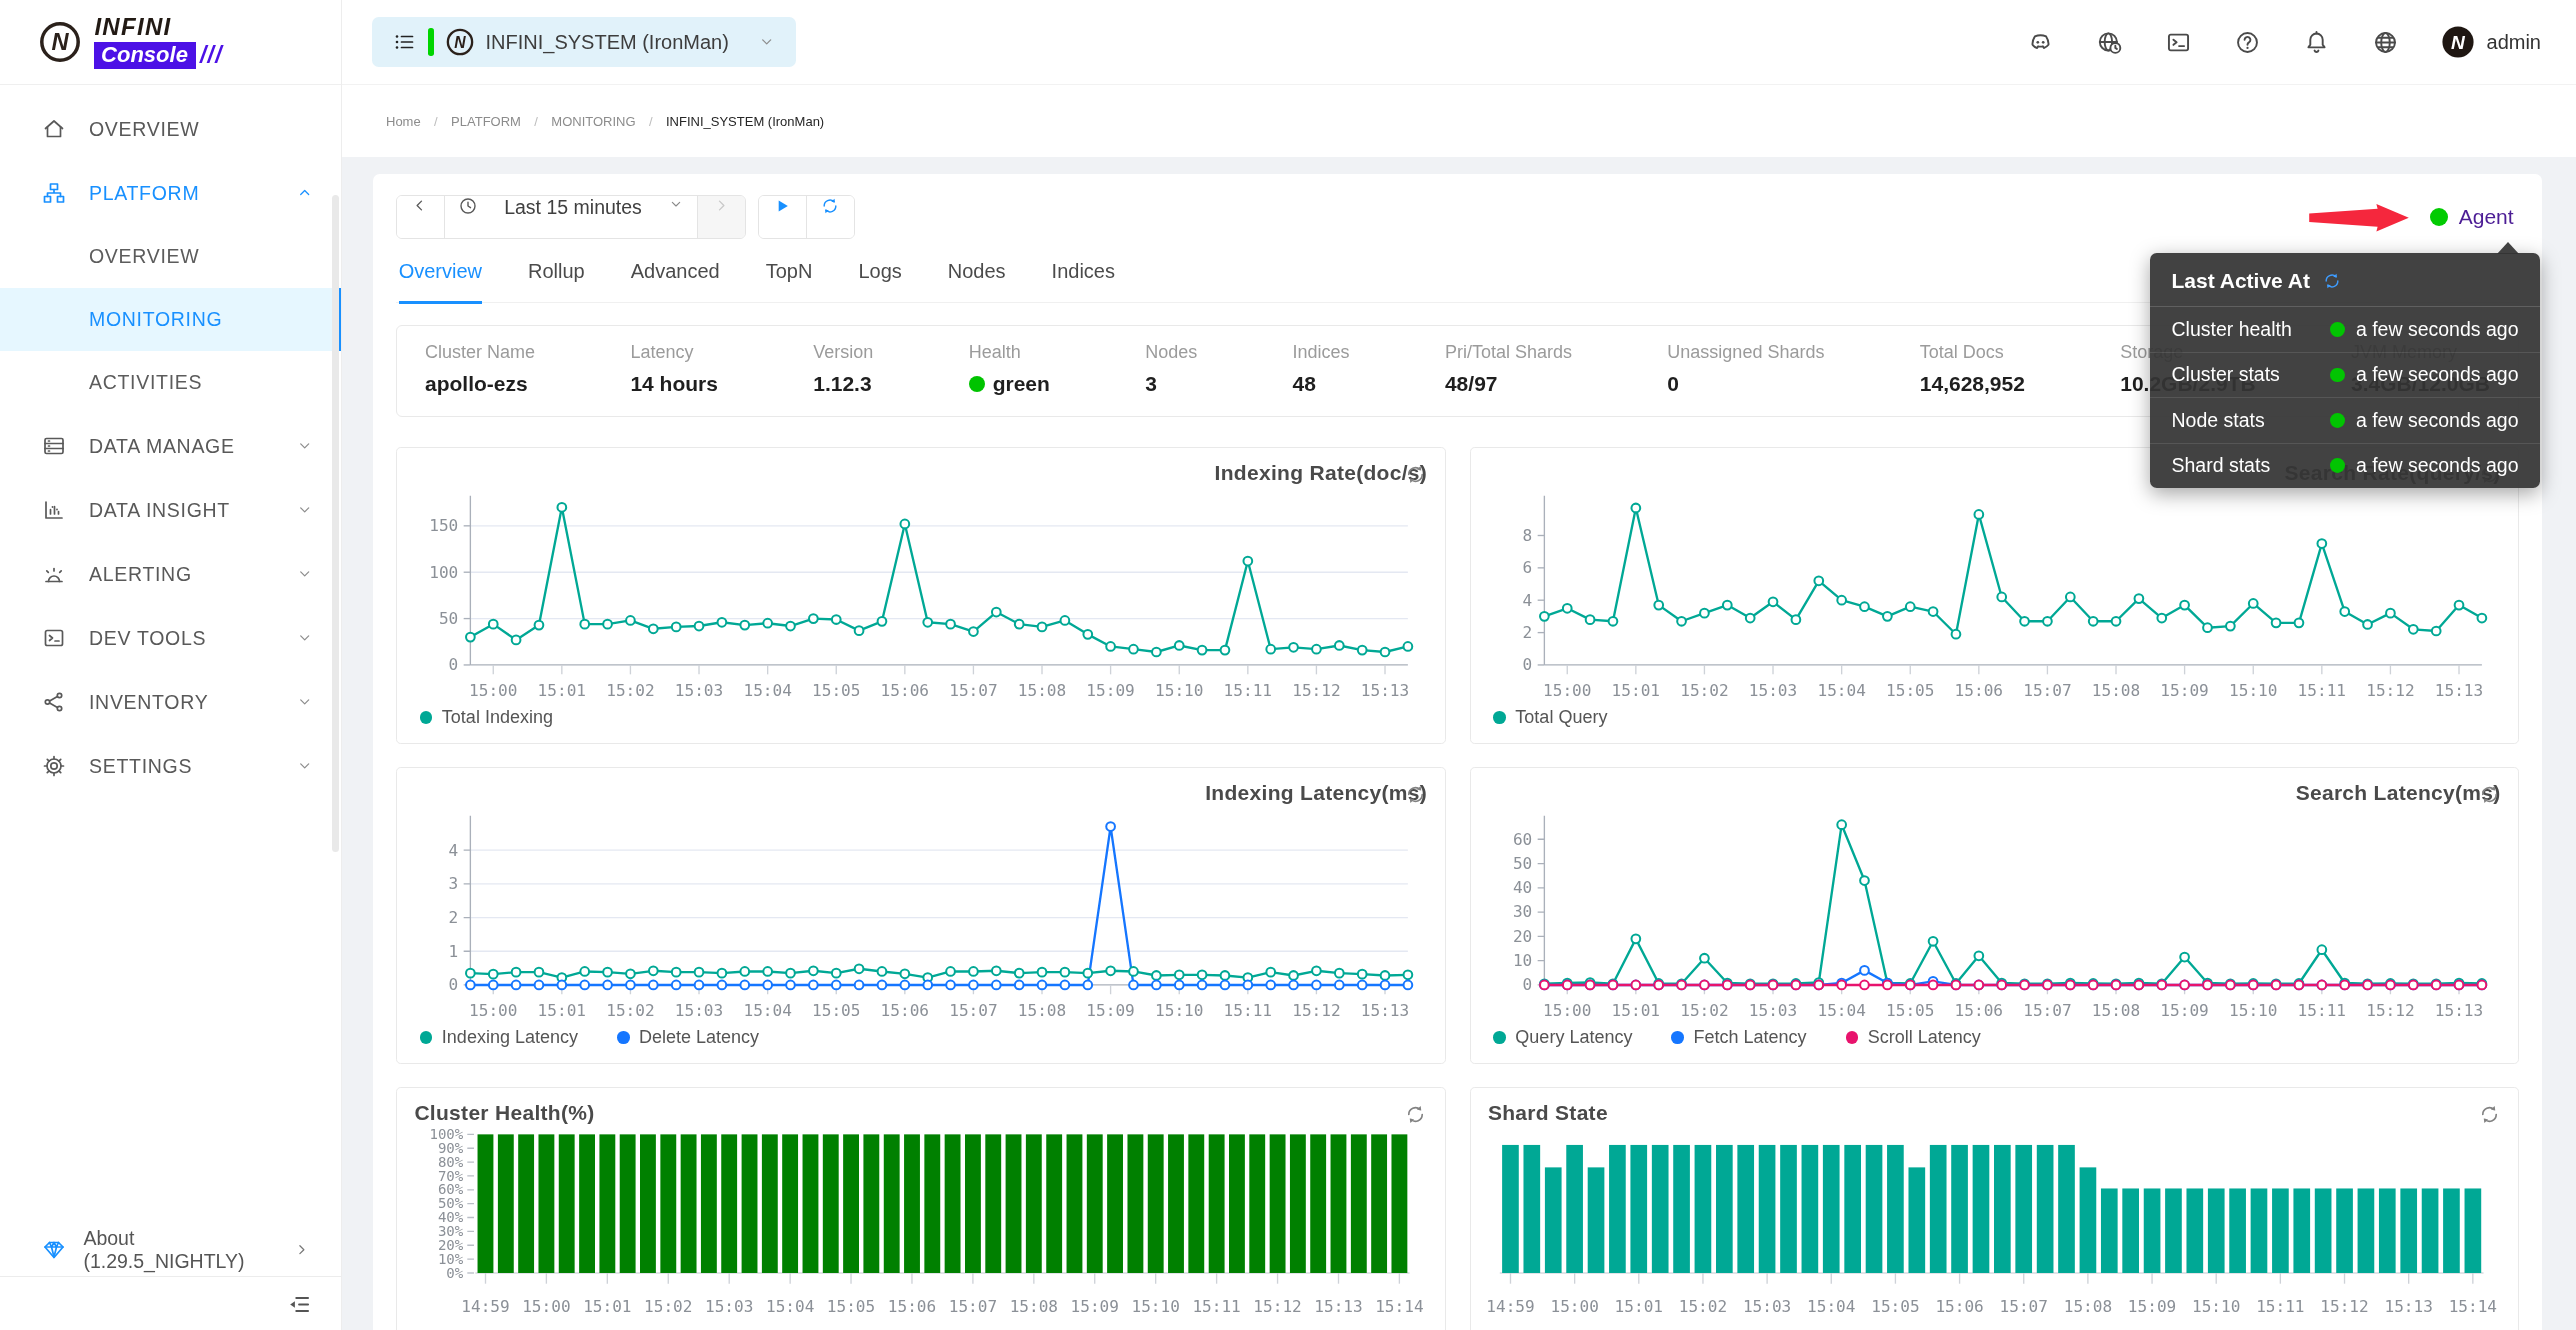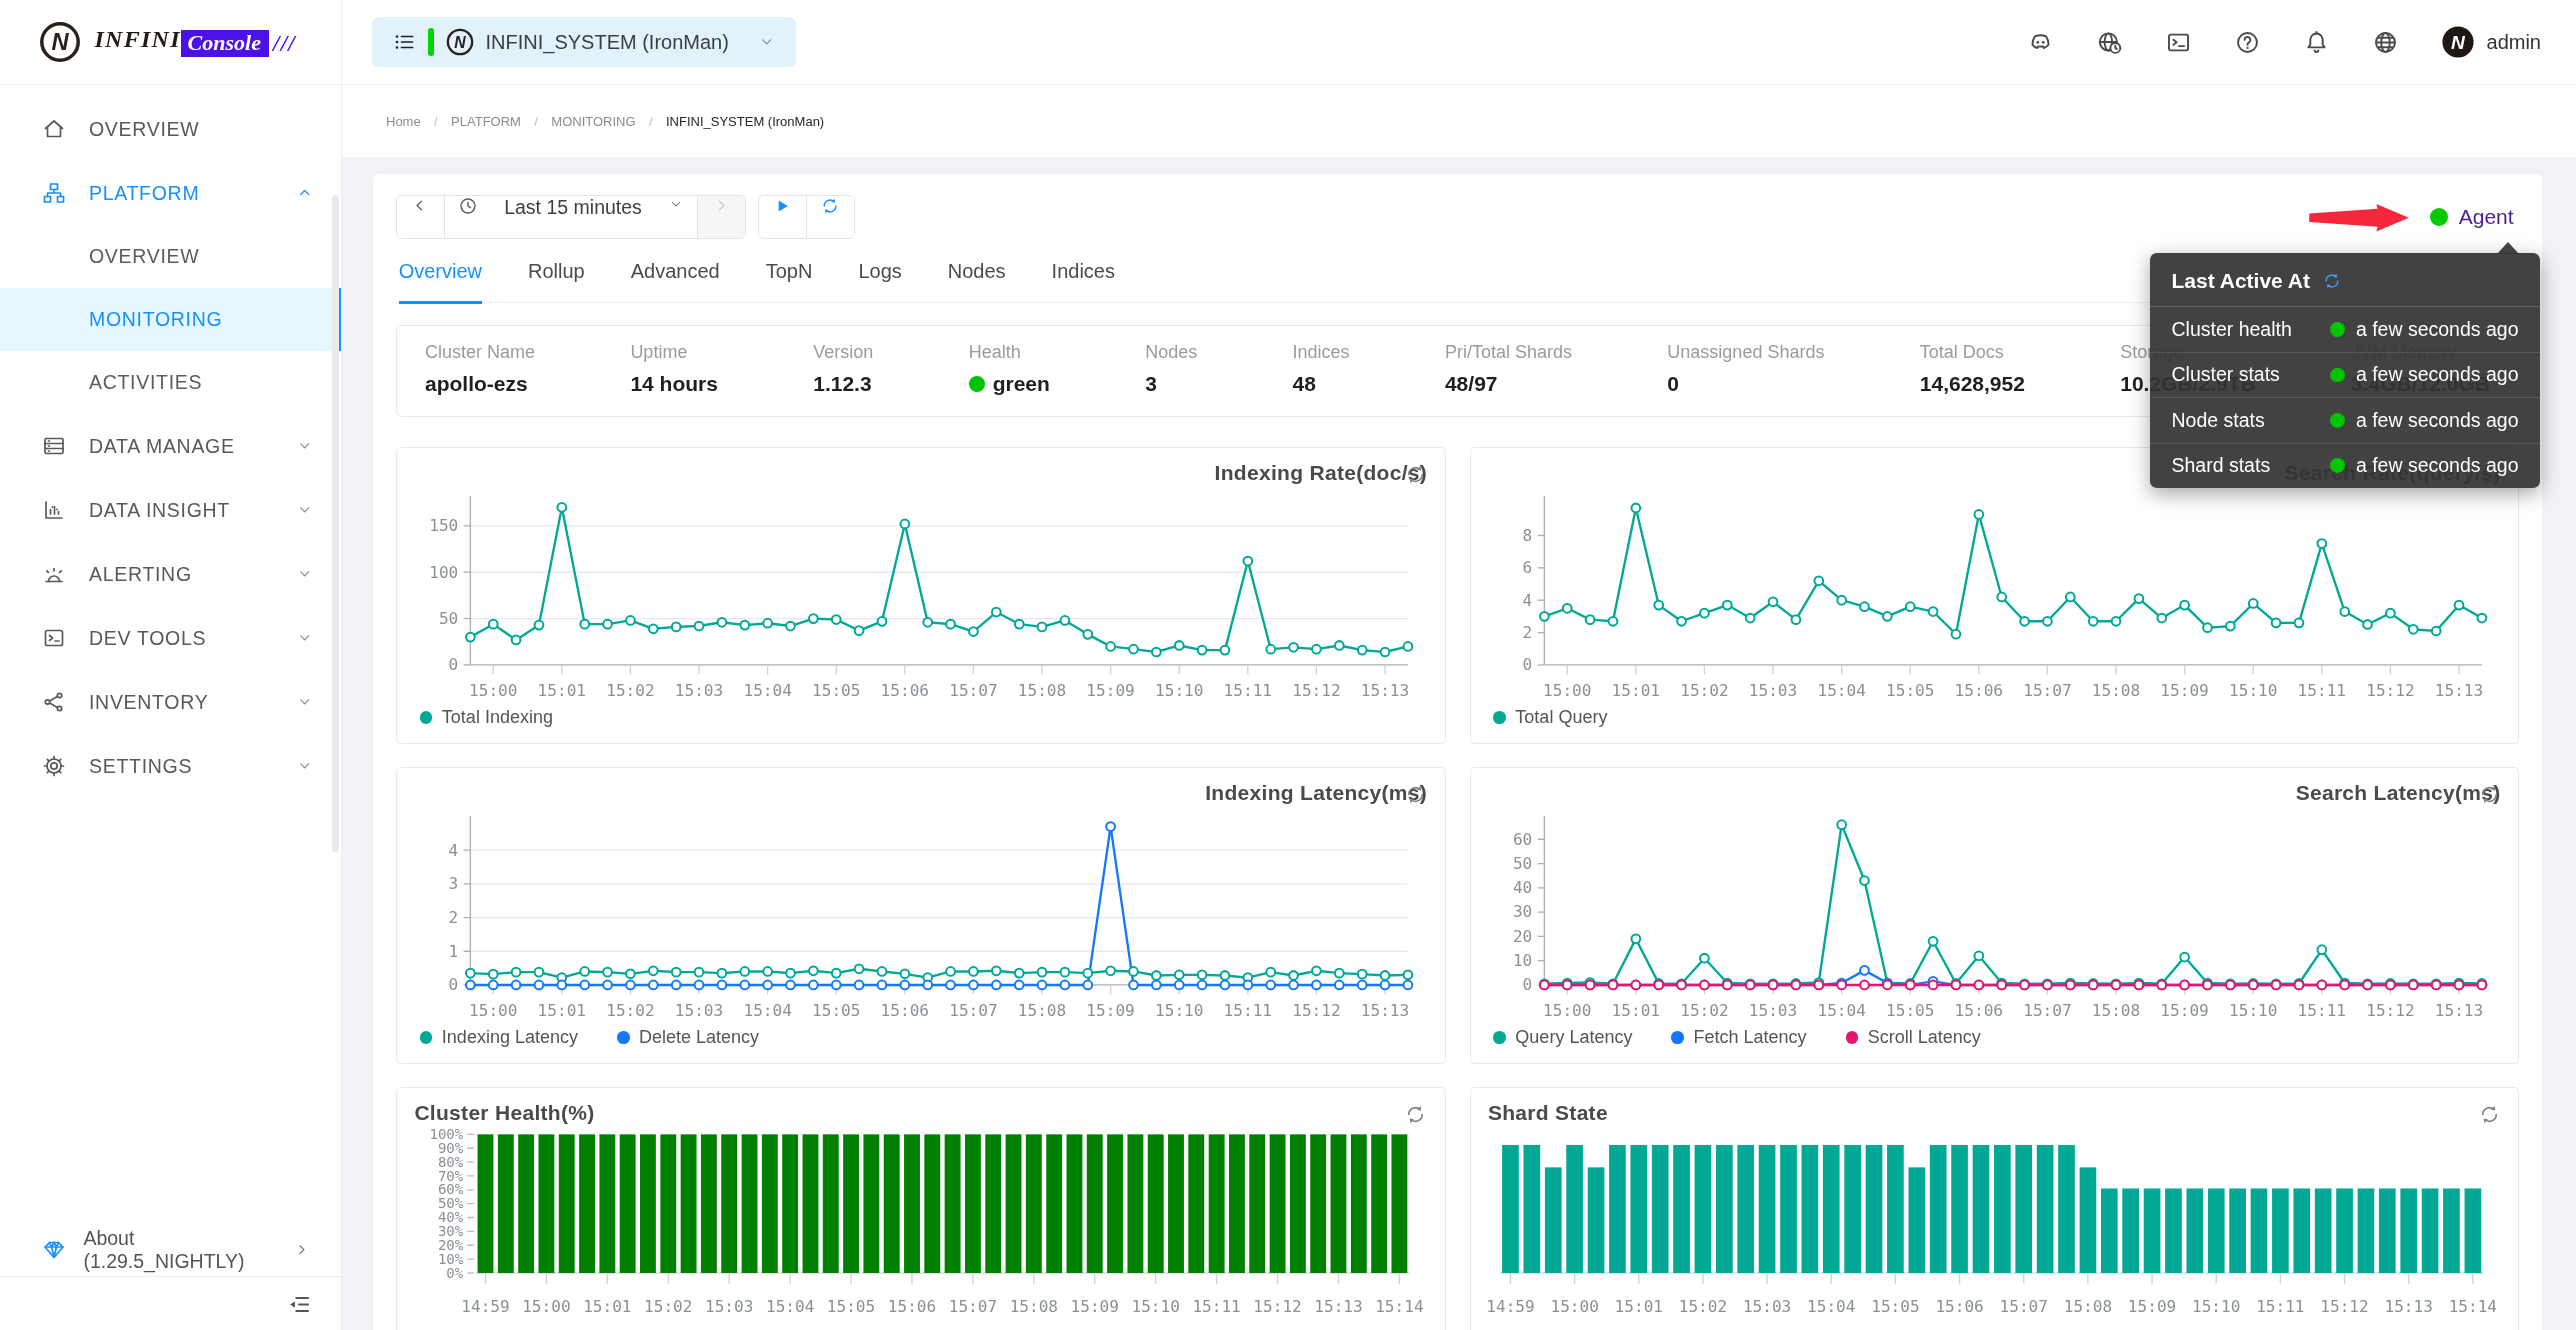--- a/index.html
+++ b/index.html
@@ -3,21 +3,21 @@
 <meta charset="utf-8">
 <style>
   * { margin:0; padding:0; box-sizing:border-box; }
   html,body { width:2576px; height:1331px; overflow:hidden; background:#f0f2f5;
     font-family:"Liberation Sans", sans-serif; }
   
   .sidebar { position:absolute; left:0; top:0; width:342px; height:1331px; background:#fff;
     border-right:1.3px solid #ededed; z-index:20; }
   .logo-row { height:85px; display:flex; align-items:center; padding-left:39px; gap:13.4px;
     border-bottom:1.3px solid #efefef; }
-  .wordmark { display:flex; flex-direction:row; line-height:1;font-family:Liberation Serif, serif; }
+  .wordmark { display:flex; flex-direction:column; line-height:1; }
   .wm-top { font-style:italic; font-weight:bold; font-size:24px; letter-spacing:1.3px; color:#221a14; }
   .wm-bottom { display:flex; align-items:center; margin-top:2.7px; }
   .console-box { color:#fff; font-style:italic; font-weight:bold; font-size:22px; padding:2px 8px 3.4px 6.7px; }
   .slashes { font-style:italic; font-weight:bold; font-size:23px; margin-left:4px; letter-spacing:1.3px; }
   .nav { padding-top:12px; }
   .nav-item { position:relative; height:64px; display:flex; align-items:center; gap:23px;
     padding-left:42px; font-size:19.5px; letter-spacing:0.7px; color:#595959; cursor:pointer; }
   .nav-item .nicon { width:24px; height:24px; display:flex; }
   .nav-item .caret { position:absolute; right:28px; width:17.4px; height:17.4px; color:#8c8c8c; }
   .nav-item.blue, .nav-item.blue .caret { color:#1890ff; }
@@ -447,21 +447,21 @@
       </div>
 
     <div class="stats" id="stats">
         <div class="stat">
           <div class="slabel">Cluster Name</div>
           <div class="svalue">
             <span>apollo-ezs</span>
           </div>
         </div>
         <div class="stat">
-          <div class="slabel">Uptime</div>
+          <div class="slabel">Latency</div>
           <div class="svalue">
             <span>14 hours</span>
           </div>
         </div>
         <div class="stat">
           <div class="slabel">Version</div>
           <div class="svalue">
             <span>1.12.3</span>
           </div>
         </div>

